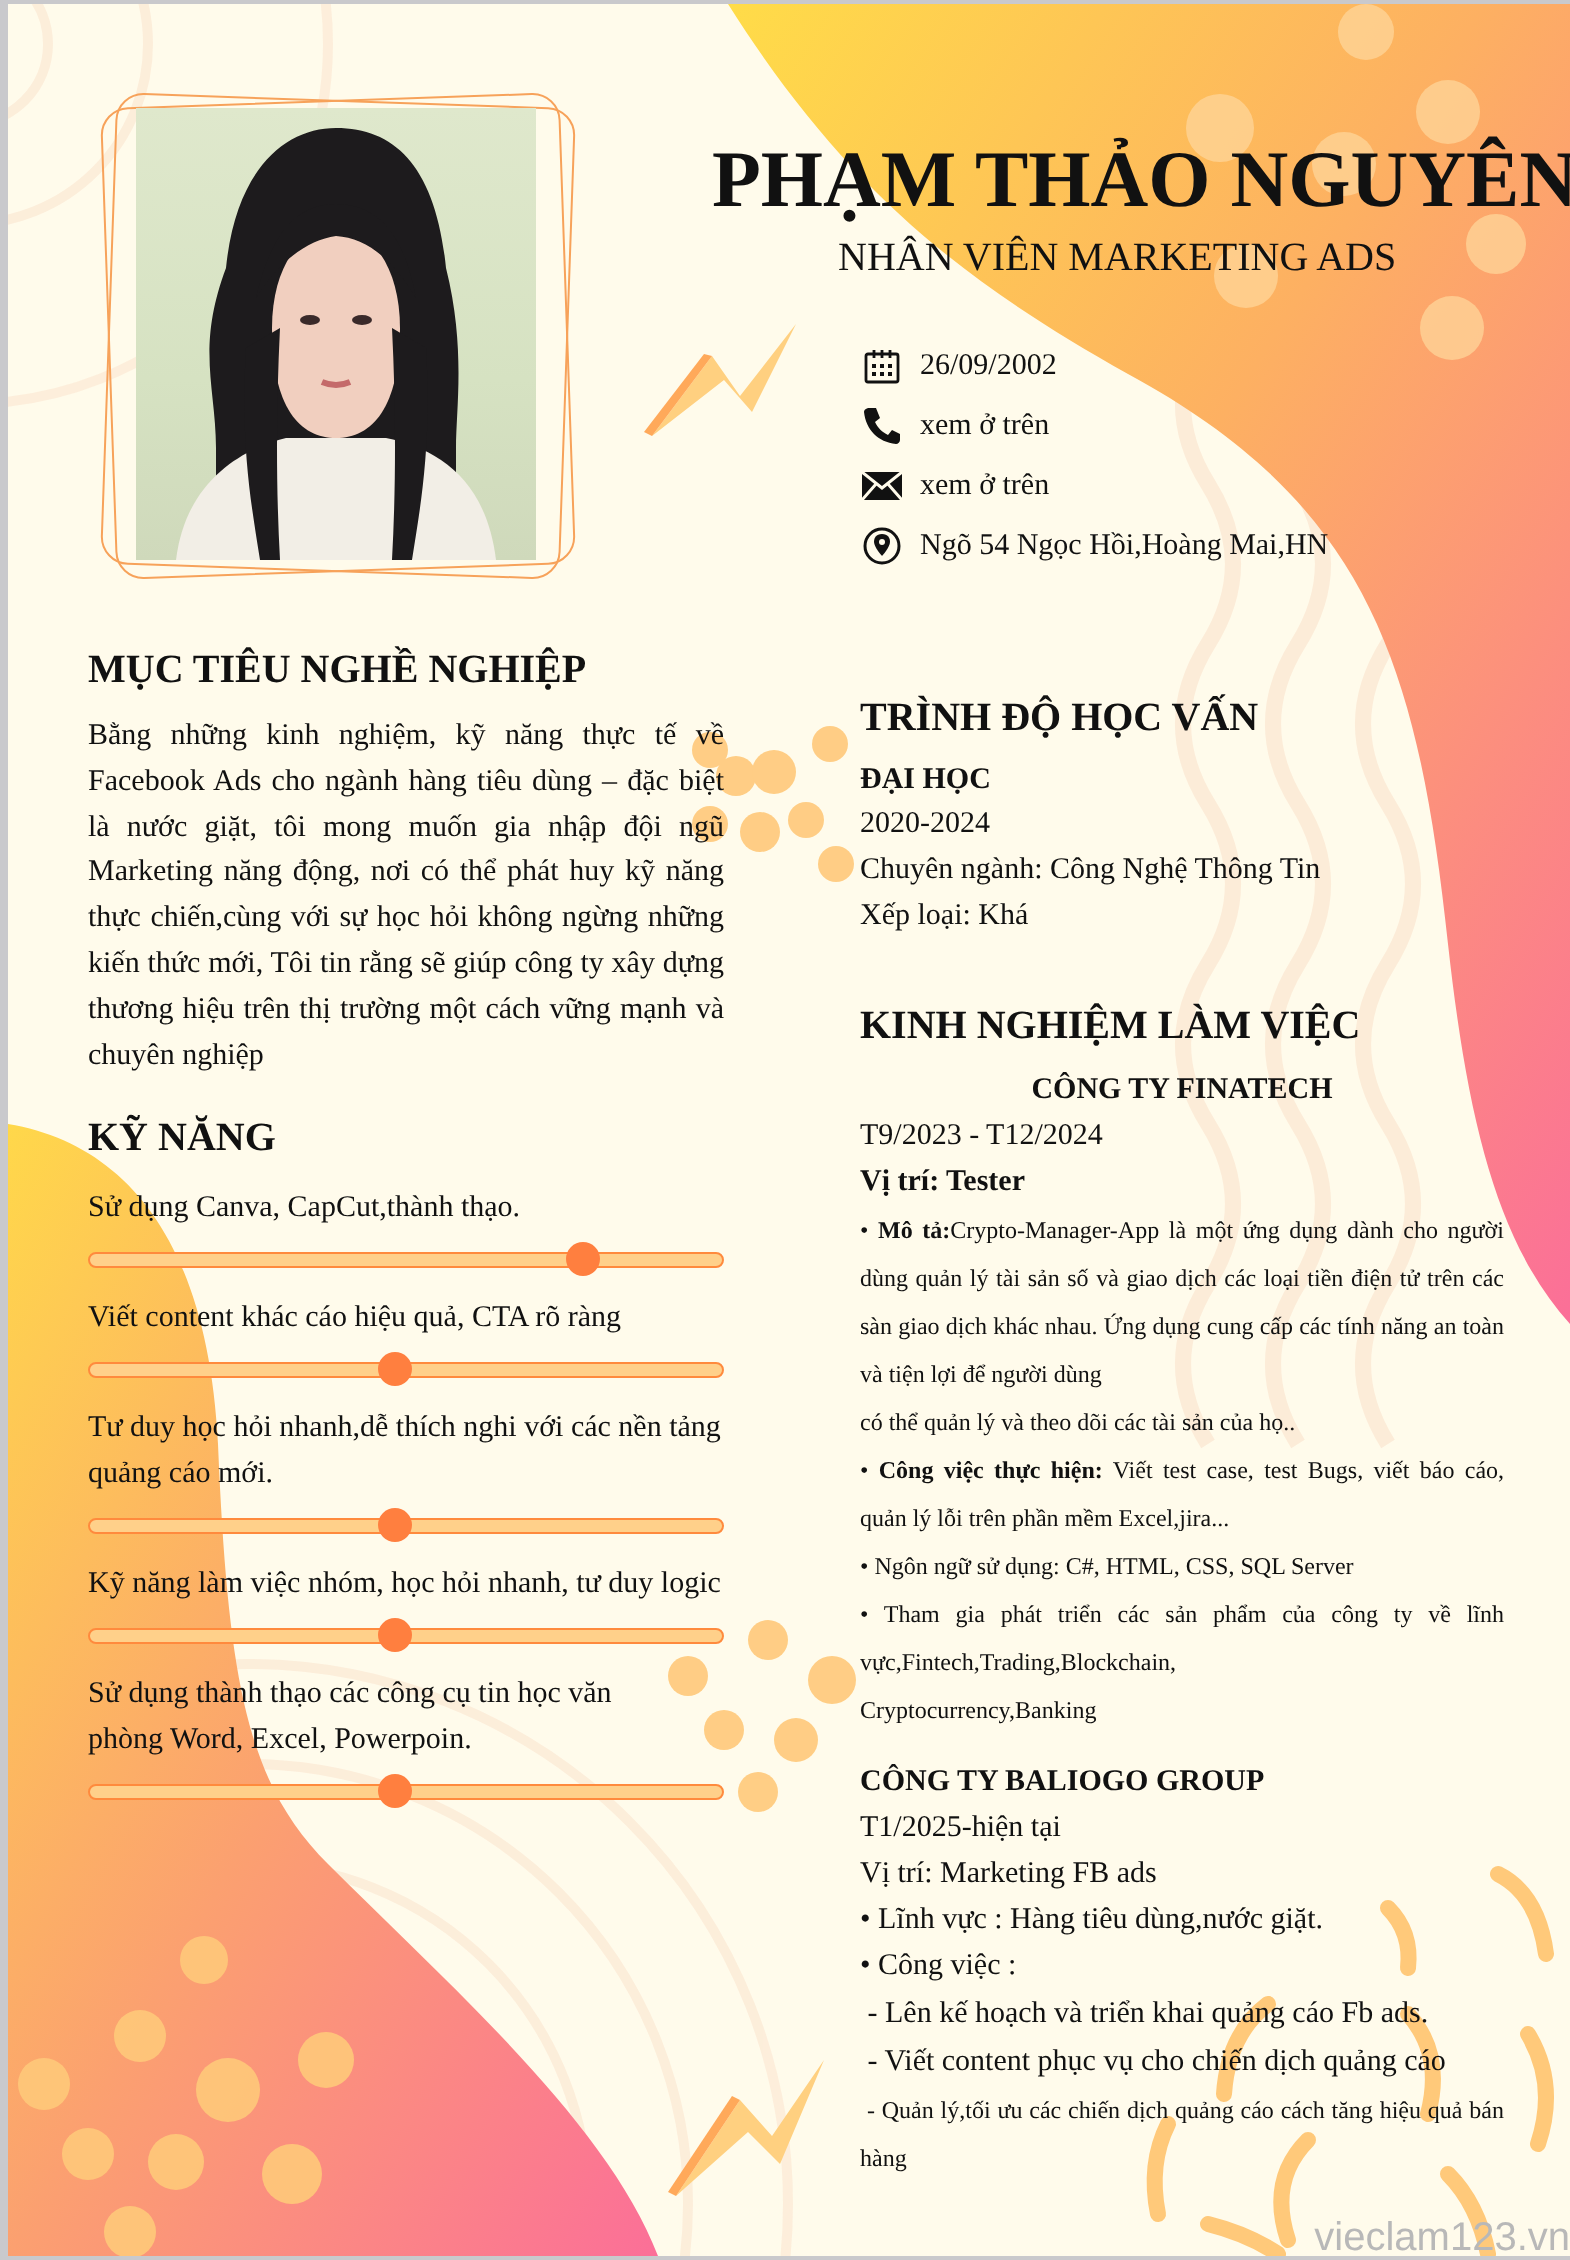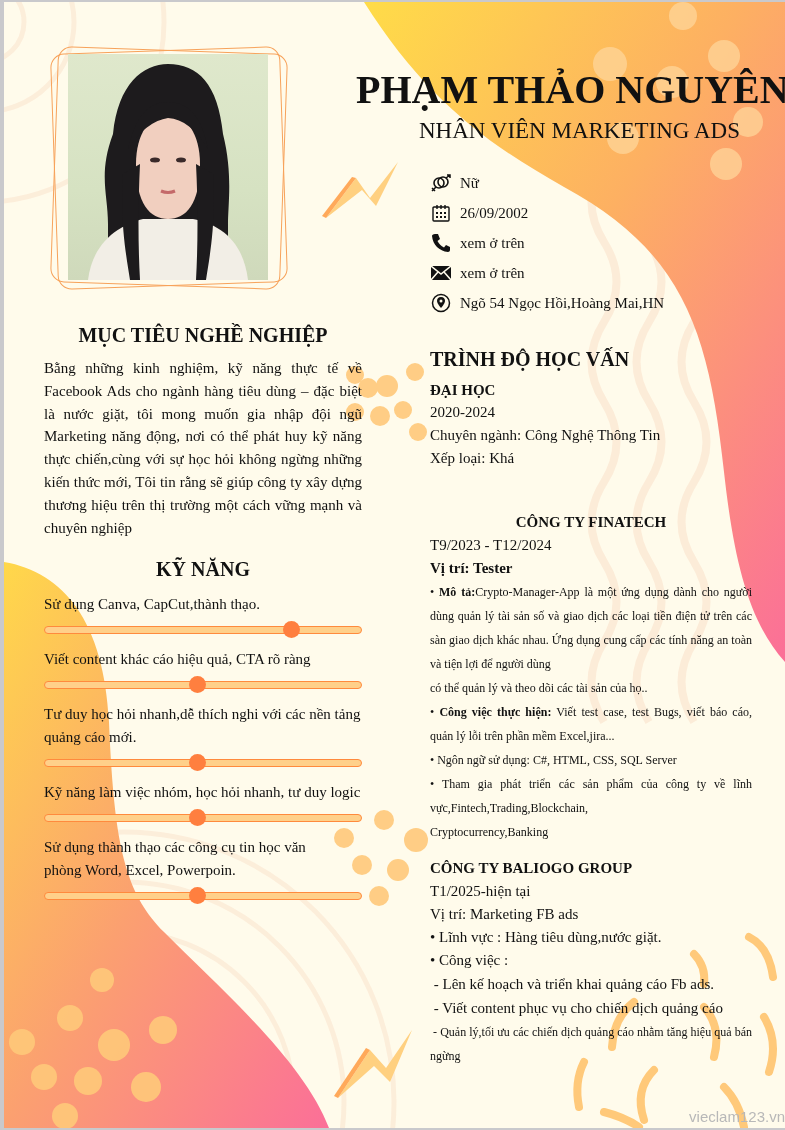--- a/index.html
+++ b/index.html
@@ -4,37 +4,37 @@
 <style>
   html, body { margin:0; padding:0; }
   body { width:785px; height:1130px; overflow:hidden; background:#c9c9cc; font-family:"Liberation Serif", serif; color:#111; }
   .page { position:absolute; left:4px; top:2px; width:781px; height:1126px; background:#fffbeb; overflow:hidden; }
   .bg { position:absolute; left:0; top:0; width:781px; height:1126px; }
   .photo-wrap { position:absolute; left:44px; top:44px; width:240px; height:242px; }
   .photo { position:absolute; left:20px; top:8px; width:200px; height:226px; background:linear-gradient(180deg,#dfe8cc 0%,#d6e2c2 60%,#cfd9bb 100%); overflow:hidden; }
   .frame1 { position:absolute; left:6px; top:4px; width:228px; height:234px; border:1.5px solid #f7a25a; border-radius:14px; transform:rotate(-2deg); }
   .frame2 { position:absolute; left:6px; top:4px; width:228px; height:234px; border:1.5px solid #f7a25a; border-radius:14px; transform:rotate(2deg); }
   .name { position:absolute; left:352px; top:64px; font-size:40px; font-weight:bold; white-space:nowrap; letter-spacing:0px; }
-  .jobtitle { position:absolute; left:415px; top:116px; font-size:23px; white-space:nowrap; }
+  .jobtitle { position:absolute; left:415px; top:116px; font-size:20px; white-space:nowrap; }
   .contact { position:absolute; left:426px; top:166px; width:300px; }
   .contact-row { display:flex; align-items:center; height:30px; font-size:15px; }
   .contact-row .ic { width:22px; height:20px; margin-right:8px; display:flex; align-items:center; justify-content:center; }
   .left-col { position:absolute; left:40px; width:318px; }
   .sec-title { font-size:20px; font-weight:bold; }
-  .center { text-align:center; }
+  .center { text-align:left; }
   .para { font-size:15px; line-height:22.8px; text-align:justify; }
   .skill-label { font-size:15px; line-height:23px; }
   .slider { position:relative; height:8px; border:1.5px solid #ff8a3d; border-radius:5px; background:#ffd08a; box-sizing:border-box; margin-top:10px; margin-bottom:14px; }
   .slider .knob { position:absolute; top:-6px; width:17px; height:17px; border-radius:50%; background:#ff7f3f; margin-left:-8px; }
   .right-col { position:absolute; left:426px; width:322px; }
   .r-title { font-size:20px; font-weight:bold; }
   .r-sub { font-size:15px; font-weight:bold; }
   .r-line { font-size:15px; line-height:23px; }
   .r-just { font-size:12px; line-height:24px; text-align:justify; }
-  .wm { position:absolute; right:0px; top:1106px; font-family:"Liberation Sans", sans-serif; font-size:15px; color:#b8b8b8; }
+  .wm { position:absolute; right:0px; top:1106px; font-family:"Liberation Sans", sans-serif; font-size:20px; color:#b8b8b8; }
 </style>
 </head>
 <body>
 
 <div class="page">
 
   <svg class="bg" viewBox="0 0 781 1126" xmlns="http://www.w3.org/2000/svg">
     <defs>
       <linearGradient id="gTop" x1="0" y1="0" x2="1" y2="1">
         <stop offset="0" stop-color="#ffdc48"></stop>
@@ -144,31 +144,20 @@
       </svg>
     </div>
   </div>
 
   <div class="name">PHẠM THẢO NGUYÊN</div>
   <div class="jobtitle">NHÂN VIÊN MARKETING ADS</div>
 
   <div class="contact">
     <div class="contact-row">
       <span class="ic">
-        <svg width="20" height="18" viewBox="0 0 20 18">
-            <circle cx="8" cy="9" r="5" fill="none" stroke="#111" stroke-width="1.6"></circle>
-            <circle cx="12" cy="8" r="5" fill="none" stroke="#111" stroke-width="1.6"></circle>
-            <path d="M15 4 L19 1 M16 1 H19 V4" stroke="#111" stroke-width="1.5" fill="none"></path>
-            <path d="M5 13 L1 17 M1 14 L4 17" stroke="#111" stroke-width="1.5"></path>
-          </svg>
-      </span>
-      <span>Nữ</span>
-    </div>
-    <div class="contact-row">
-      <span class="ic">
         <svg width="18" height="18" viewBox="0 0 18 18">
             <rect x="1" y="3" width="16" height="14" rx="1" fill="none" stroke="#111" stroke-width="1.4"></rect>
             <line x1="5" y1="1" x2="5" y2="5" stroke="#111" stroke-width="1.4"></line>
             <line x1="9" y1="1" x2="9" y2="5" stroke="#111" stroke-width="1.4"></line>
             <line x1="13" y1="1" x2="13" y2="5" stroke="#111" stroke-width="1.4"></line>
             <g fill="#111">
               <rect x="4" y="8" width="2" height="2"></rect>
               <rect x="8" y="8" width="2" height="2"></rect>
               <rect x="12" y="8" width="2" height="2"></rect>
               <rect x="4" y="12" width="2" height="2"></rect>
@@ -252,20 +241,21 @@
 
   <div class="right-col" style="top:346px;">
     <div class="r-title">TRÌNH ĐỘ HỌC VẤN</div>
     <div class="r-sub" style="margin-top:8px; line-height:22px;">ĐẠI HỌC</div>
     <div class="r-line">2020-2024</div>
     <div class="r-line">Chuyên ngành: Công Nghệ Thông Tin</div>
     <div class="r-line">Xếp loại: Khá</div>
   </div>
 
   <div class="right-col" style="top:500px;">
+    <div class="r-title">KINH NGHIỆM LÀM VIỆC</div>
 
     <div style="margin-top:8px;">
       <div class="r-sub" style="line-height:24px;text-align:center;">CÔNG TY FINATECH</div>
       <div class="r-line">T9/2023 - T12/2024</div>
       <div class="r-sub" style="line-height:23px;">Vị trí: Tester</div>
       <div class="r-just">• <b>Mô tả:</b><span>Crypto-Manager-App là một ứng dụng dành cho người dùng quản lý tài sản số và giao dịch các loại tiền điện tử trên các sàn giao dịch khác nhau. Ứng dụng cung cấp các tính năng an toàn và tiện lợi để người dùng</span></div>
       <div class="r-just">có thể quản lý và theo dõi các tài sản của họ..</div>
       <div class="r-just">• <b>Công việc thực hiện:</b> <span>Viết test case, test Bugs, viết báo cáo, quản lý lỗi trên phần mềm Excel,jira...</span></div>
       <div class="r-just">• Ngôn ngữ sử dụng: C#, HTML, CSS, SQL Server</div>
       <div class="r-just">• Tham gia phát triển các sản phẩm của công ty về lĩnh vực,Fintech,Trading,Blockchain,</div>
@@ -273,18 +263,18 @@
     </div>
 
     <div style="margin-top:12px;">
       <div class="r-sub" style="line-height:24px;">CÔNG TY BALIOGO GROUP</div>
       <div class="r-line">T1/2025-hiện tại</div>
       <div class="r-line">Vị trí: Marketing FB ads</div>
       <div class="r-line">• Lĩnh vực : Hàng tiêu dùng,nước giặt.</div>
       <div class="r-line">• Công việc :</div>
       <div class="r-line" style="white-space:pre-wrap; line-height:24px;"> - Lên kế hoạch và triển khai quảng cáo Fb ads.</div>
       <div class="r-line" style="white-space:pre-wrap; line-height:24px;"> - Viết content phục vụ cho chiến dịch quảng cáo</div>
-      <div class="r-just" style="white-space:pre-wrap;"> - Quản lý,tối ưu các chiến dịch quảng cáo nhằm tăng hiệu quả bán ngừng</div>
+      <div class="r-just" style="white-space:pre-wrap;"> - Quản lý,tối ưu các chiến dịch quảng cáo cách tăng hiệu quả bán hàng</div>
     </div>
   </div>
 
   <div class="wm">vieclam123.vn</div>
 </div>
 
 </body></html>

